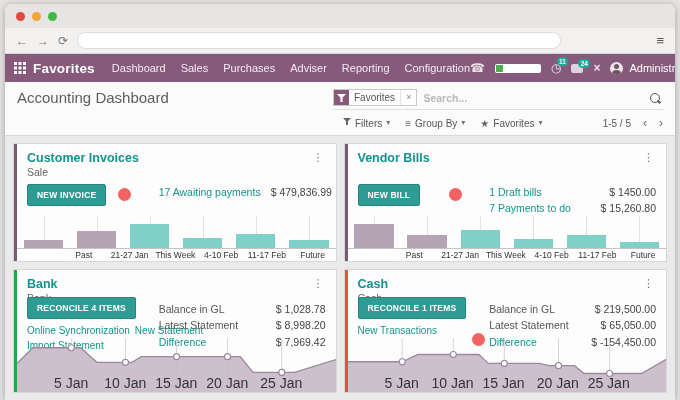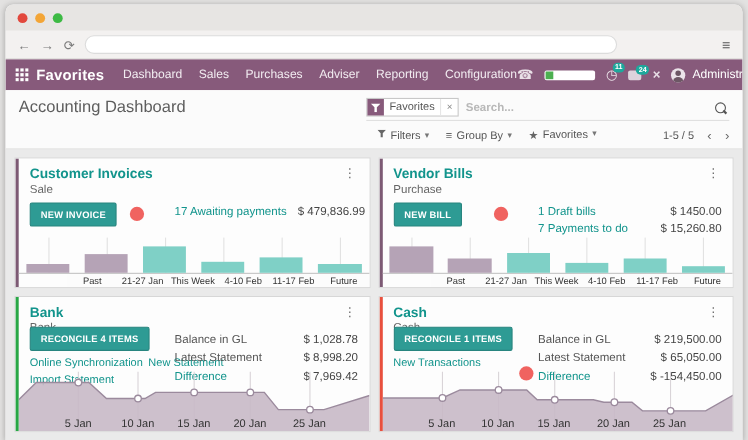--- a/index.html
+++ b/index.html
@@ -80,21 +80,21 @@
   
   .barchart{position:absolute;left:3px;right:0;bottom:0;height:49px;}
   .bplot{position:relative;height:36px;display:flex;align-items:flex-end;border-bottom:1px solid #c4c4c4;}
   .bcol{flex:1;position:relative;display:flex;justify-content:center;align-items:flex-end;height:100%;}
   .bgrid{position:absolute;left:50%;top:4px;bottom:0;width:1px;background:#e2e2e2;}
   .bbar{width:74%;position:relative;}
   .blabels{display:flex;height:12px;background:#fcfcfc;margin-left:44px;}
   .blab{flex:1;text-align:center;font-size:8.5px;color:#333;padding-top:1px;}
   .areachart{position:absolute;left:3px;right:0;bottom:0;height:56px;}
   .areachart svg{position:absolute;left:0;top:0;}
-  .alab{position:absolute;bottom:1px;transform:translateX(-50%);font-size:10px;color:#333;}
+  .alab{position:absolute;bottom:1px;transform:translateX(-50%);font-size:14px;color:#333;}
 </style>
 </head>
 <body>
 
 <div class="window">
 
   <div class="titlebar">
     <span class="light red"></span>
     <span class="light yellow"></span>
     <span class="light green"></span>
@@ -248,21 +248,20 @@
           </div>
         </div>
     </div>
 
     <div class="card r1" style="--accent:#7d5a74">
       <div class="chead">
         <div class="trow">
           <span class="ctitle">Vendor Bills</span>
           <span class="kebab">⋮</span>
         </div>
-        <div class="csub">Purchase</div>
       </div>
       <span class="btn">NEW BILL</span>
       <span class="dot" style="left:104px;top:44px"></span>
       <div class="stats">
         <div class="srow">
             <span class="slabel">1 Draft bills</span>
             <span class="samount">$ 1450.00</span>
           </div>
         <div class="srow">
             <span class="slabel">7 Payments to do</span>

